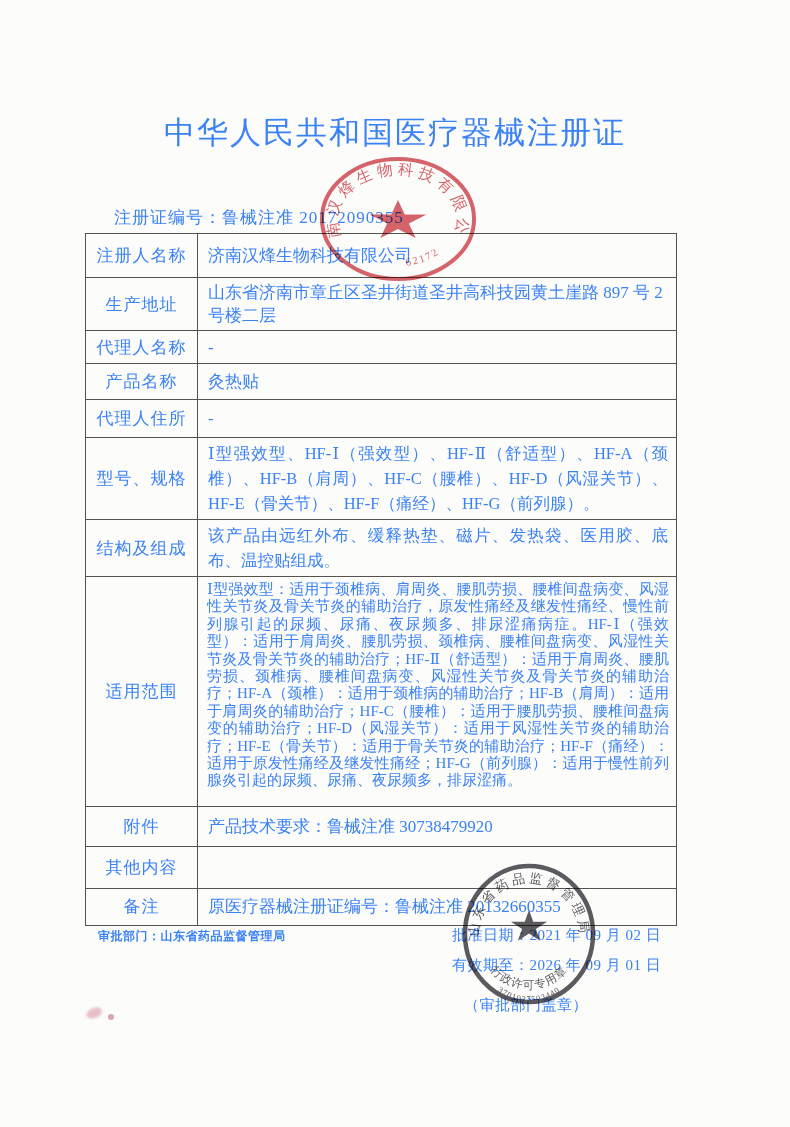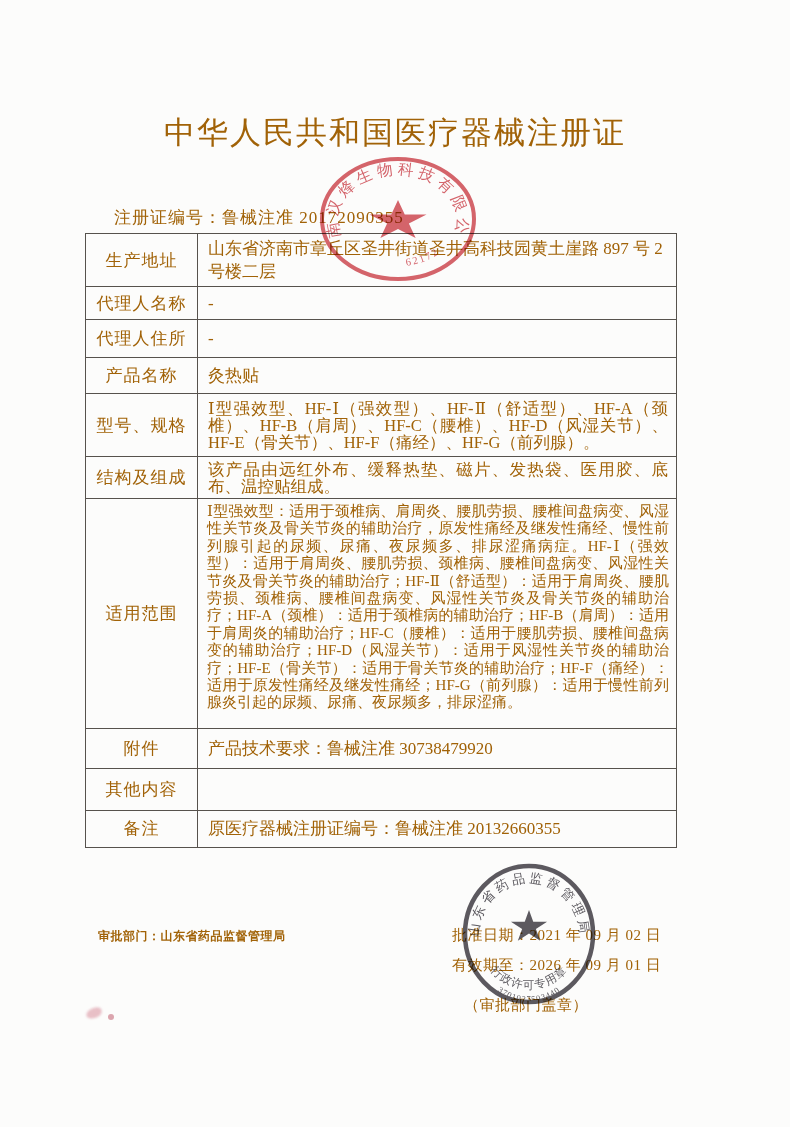--- a/index.html
+++ b/index.html
@@ -1,21 +1,21 @@
 <!DOCTYPE html>
 <html><head>
 <meta charset="utf-8">
 <style>
   html,body{margin:0;padding:0;background:#ffffff;}
   .page{
     position:relative;
     width:790px;height:1127px;
     background:#fcfcfb;
     font-family:"Liberation Serif","DejaVu Serif",serif;
-    color:#a16207;
+    color:#3b82f6;
     overflow:hidden;
   }
   .title{
     position:absolute;left:0;top:112px;width:100%;
     margin:0;text-align:center;
     font-size:31px;font-weight:500;letter-spacing:2px;
   }
   .cert-no{
     position:absolute;left:114px;top:206px;
     font-size:17px;letter-spacing:1px;
@@ -29,21 +29,21 @@
     border:1px solid #56524d;
     vertical-align:middle;
   }
   td.lbl{
     width:107px;text-align:center;
     font-size:17px;letter-spacing:1px;padding:2px 2px;
   }
   td.val{
     font-size:17px;padding:3px 8px 3px 10px;line-height:23px;
   }
-  tr.r-models td.val, tr.r-structure td.val{font-size:16.5px;line-height:17px;text-align:justify;}
+  tr.r-models td.val, tr.r-structure td.val{font-size:16.5px;line-height:25px;text-align:justify;}
   tr.r-scope td.val{font-size:15px;line-height:17.4px;text-align:justify;padding:4px 7px 16px 9px;}
   .footer-left{
     position:absolute;left:98px;top:928px;
     font-size:12px;letter-spacing:.5px;font-weight:bold;
   }
   .footer-right{
     position:absolute;left:452px;top:920px;
     font-size:15px;line-height:30px;letter-spacing:.5px;
   }
   .seal-note{padding-left:12px;margin-top:10px;}
@@ -64,35 +64,39 @@
 <body>
 
 <div class="page">
 
   <h1 class="title">中华人民共和国医疗器械注册证</h1>
 
   <div class="cert-no"><span>注册证编号：</span><span>鲁械注准 20172090355</span></div>
 
   <table class="cert-table">
     <tbody>
+        <tr style="height:44px">
+      <td class="lbl">注册人名称</td>
+      <td class="val">济南汉烽生物科技有限公司</td>
+    </tr>
     <tr style="height:52px">
       <td class="lbl">生产地址</td>
       <td class="val">山东省济南市章丘区圣井街道圣井高科技园黄土崖路 897 号 2 号楼二层</td>
     </tr>
     <tr style="height:33px">
       <td class="lbl">代理人名称</td>
       <td class="val">-</td>
     </tr>
+    <tr style="height:36px">
+      <td class="lbl">产品名称</td>
+      <td class="val">灸热贴</td>
+    </tr>
     <tr style="height:38px">
       <td class="lbl">代理人住所</td>
       <td class="val">-</td>
-    </tr>
-    <tr style="height:36px">
-      <td class="lbl">产品名称</td>
-      <td class="val">灸热贴</td>
     </tr>
     <tr class="r-models" style="height:63px">
       <td class="lbl">型号、规格</td>
       <td class="val">Ⅰ型强效型、HF-Ⅰ（强效型）、HF-Ⅱ（舒适型）、HF-A（颈椎）、HF-B（肩周）、HF-C（腰椎）、HF-D（风湿关节）、HF-E（骨关节）、HF-F（痛经）、HF-G（前列腺）。</td>
     </tr>
     <tr class="r-structure" style="height:42px">
       <td class="lbl">结构及组成</td>
       <td class="val">该产品由远红外布、缓释热垫、磁片、发热袋、医用胶、底布、温控贴组成。</td>
     </tr>
     <tr class="r-scope" style="height:210px">

